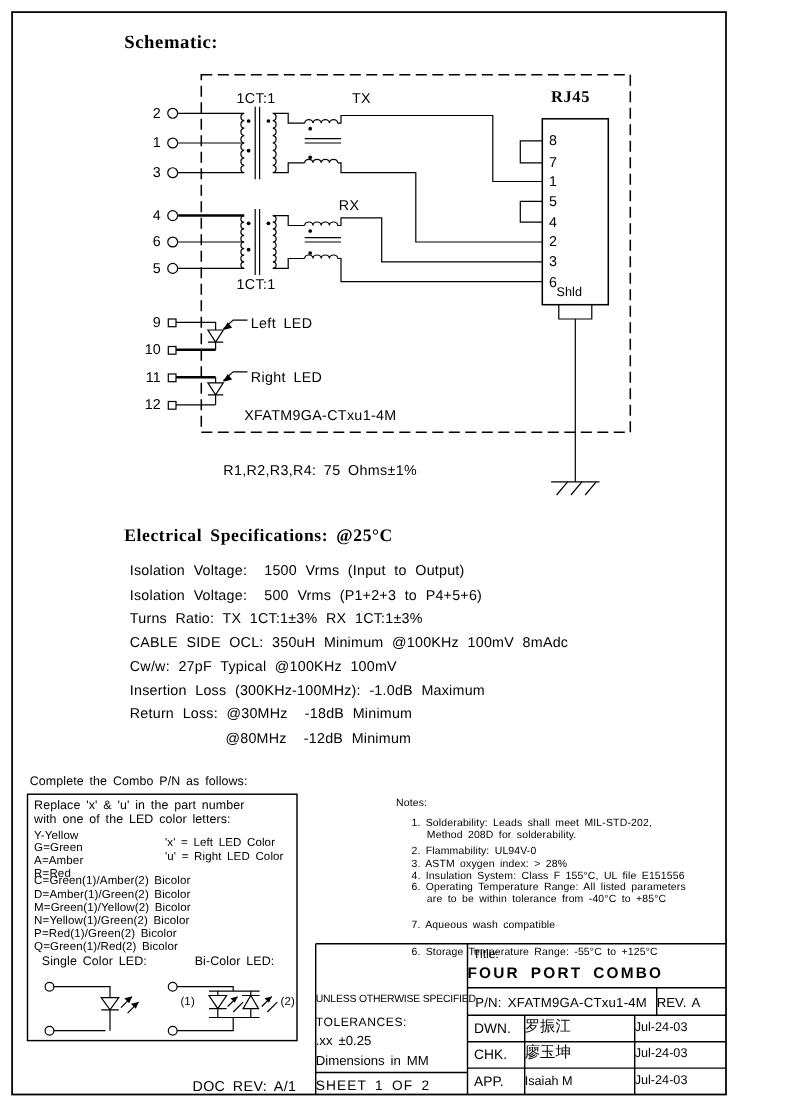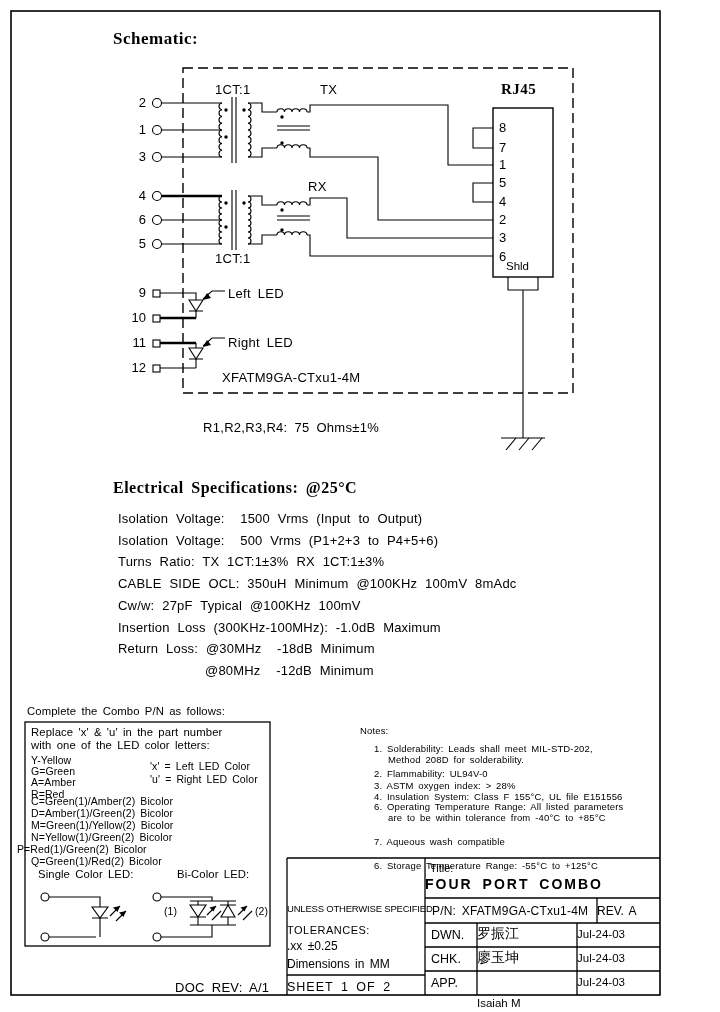--- a/index.html
+++ b/index.html
@@ -209,21 +209,21 @@
 <div class="t c10" style="left:31px;top:755px;">Y-Yellow</div>
 <div class="t c10" style="left:31px;top:766px;">G=Green</div>
 <div class="t c10" style="left:31px;top:777px;">A=Amber</div>
 <div class="t c10" style="left:31px;top:789px;">R=Red</div>
 <div class="t c10" style="left:150px;top:761px;">'x' = Left LED Color</div>
 <div class="t c10" style="left:150px;top:774px;">'u' = Right LED Color</div>
 <div class="t c10" style="left:31px;top:796px;">C=Green(1)/Amber(2) Bicolor</div>
 <div class="t c10" style="left:31px;top:808px;">D=Amber(1)/Green(2) Bicolor</div>
 <div class="t c10" style="left:31px;top:820px;">M=Green(1)/Yellow(2) Bicolor</div>
 <div class="t c10" style="left:31px;top:832px;">N=Yellow(1)/Green(2) Bicolor</div>
-<div class="t c10" style="left:17px;top:844px;text-align:center;">P=Red(1)/Green(2) Bicolor</div>
+<div class="t c10" style="left:31px;top:844px;text-align:center;">P=Red(1)/Green(2) Bicolor</div>
 <div class="t c10" style="left:31px;top:856px;">Q=Green(1)/Red(2) Bicolor</div>
 <div class="t c11" style="left:38px;top:869px;">Single Color LED:</div>
 <div class="t c11" style="left:177px;top:869px;">Bi-Color LED:</div>
 <div class="t c10" style="left:164px;top:906px;">(1)</div>
 <div class="t c10" style="left:255px;top:906px;">(2)</div>
 
 <div class="t n9" style="left:360px;top:726px;">Notes:</div>
 <div class="t n9" style="left:374px;top:744px;">1. Solderability: Leads shall meet MIL-STD-202,</div>
 <div class="t n9" style="left:388px;top:755px;">Method 208D for solderability.</div>
 <div class="t n9" style="left:374px;top:769px;">2. Flammability: UL94V-0</div>
@@ -243,18 +243,18 @@
 <div class="t ctr" style="left:287px;top:981px;width:162px;font-size:12.5px;letter-spacing:1px;word-spacing:3px;">SHEET 1 OF 2</div>
 <div class="t" style="left:430px;top:863px;font-size:11px;">Title:</div>
 <div class="t ctr" style="left:425px;top:877px;width:235px;font-size:14px;font-weight:bold;letter-spacing:2px;word-spacing:4px;">FOUR PORT COMBO</div>
 <div class="t" style="left:432px;top:905px;font-size:12px;letter-spacing:.2px;word-spacing:2px;">P/N: XFATM9GA-CTxu1-4M</div>
 <div class="t ctr" style="left:597px;top:905px;width:63px;font-size:12px;word-spacing:2px;">REV. A</div>
 <div class="t" style="left:431px;top:929px;font-size:12.5px;">DWN.</div>
 <div class="t" style="left:431px;top:953px;font-size:12.5px;">CHK.</div>
 <div class="t" style="left:431px;top:977px;font-size:12.5px;">APP.</div>
 <div class="t ctr" style="left:477px;top:927px;width:100px;font-size:14px;font-family:'Liberation Serif',serif;">罗振江</div>
 <div class="t ctr" style="left:477px;top:951px;width:100px;font-size:14px;font-family:'Liberation Serif',serif;">廖玉坤</div>
-<div class="t ctr" style="left:477px;top:978px;width:124px;font-size:11.5px;margin-top:20px;">Isaiah M</div>
+<div class="t ctr" style="left:477px;top:978px;width:124px;font-size:11.5px;">Isaiah M</div>
 <div class="t ctr" style="left:577px;top:929px;width:83px;font-size:11.5px;">Jul-24-03</div>
 <div class="t ctr" style="left:577px;top:953px;width:83px;font-size:11.5px;">Jul-24-03</div>
 <div class="t ctr" style="left:577px;top:977px;width:83px;font-size:11.5px;">Jul-24-03</div>
 
 </div>
 
 </body></html>

